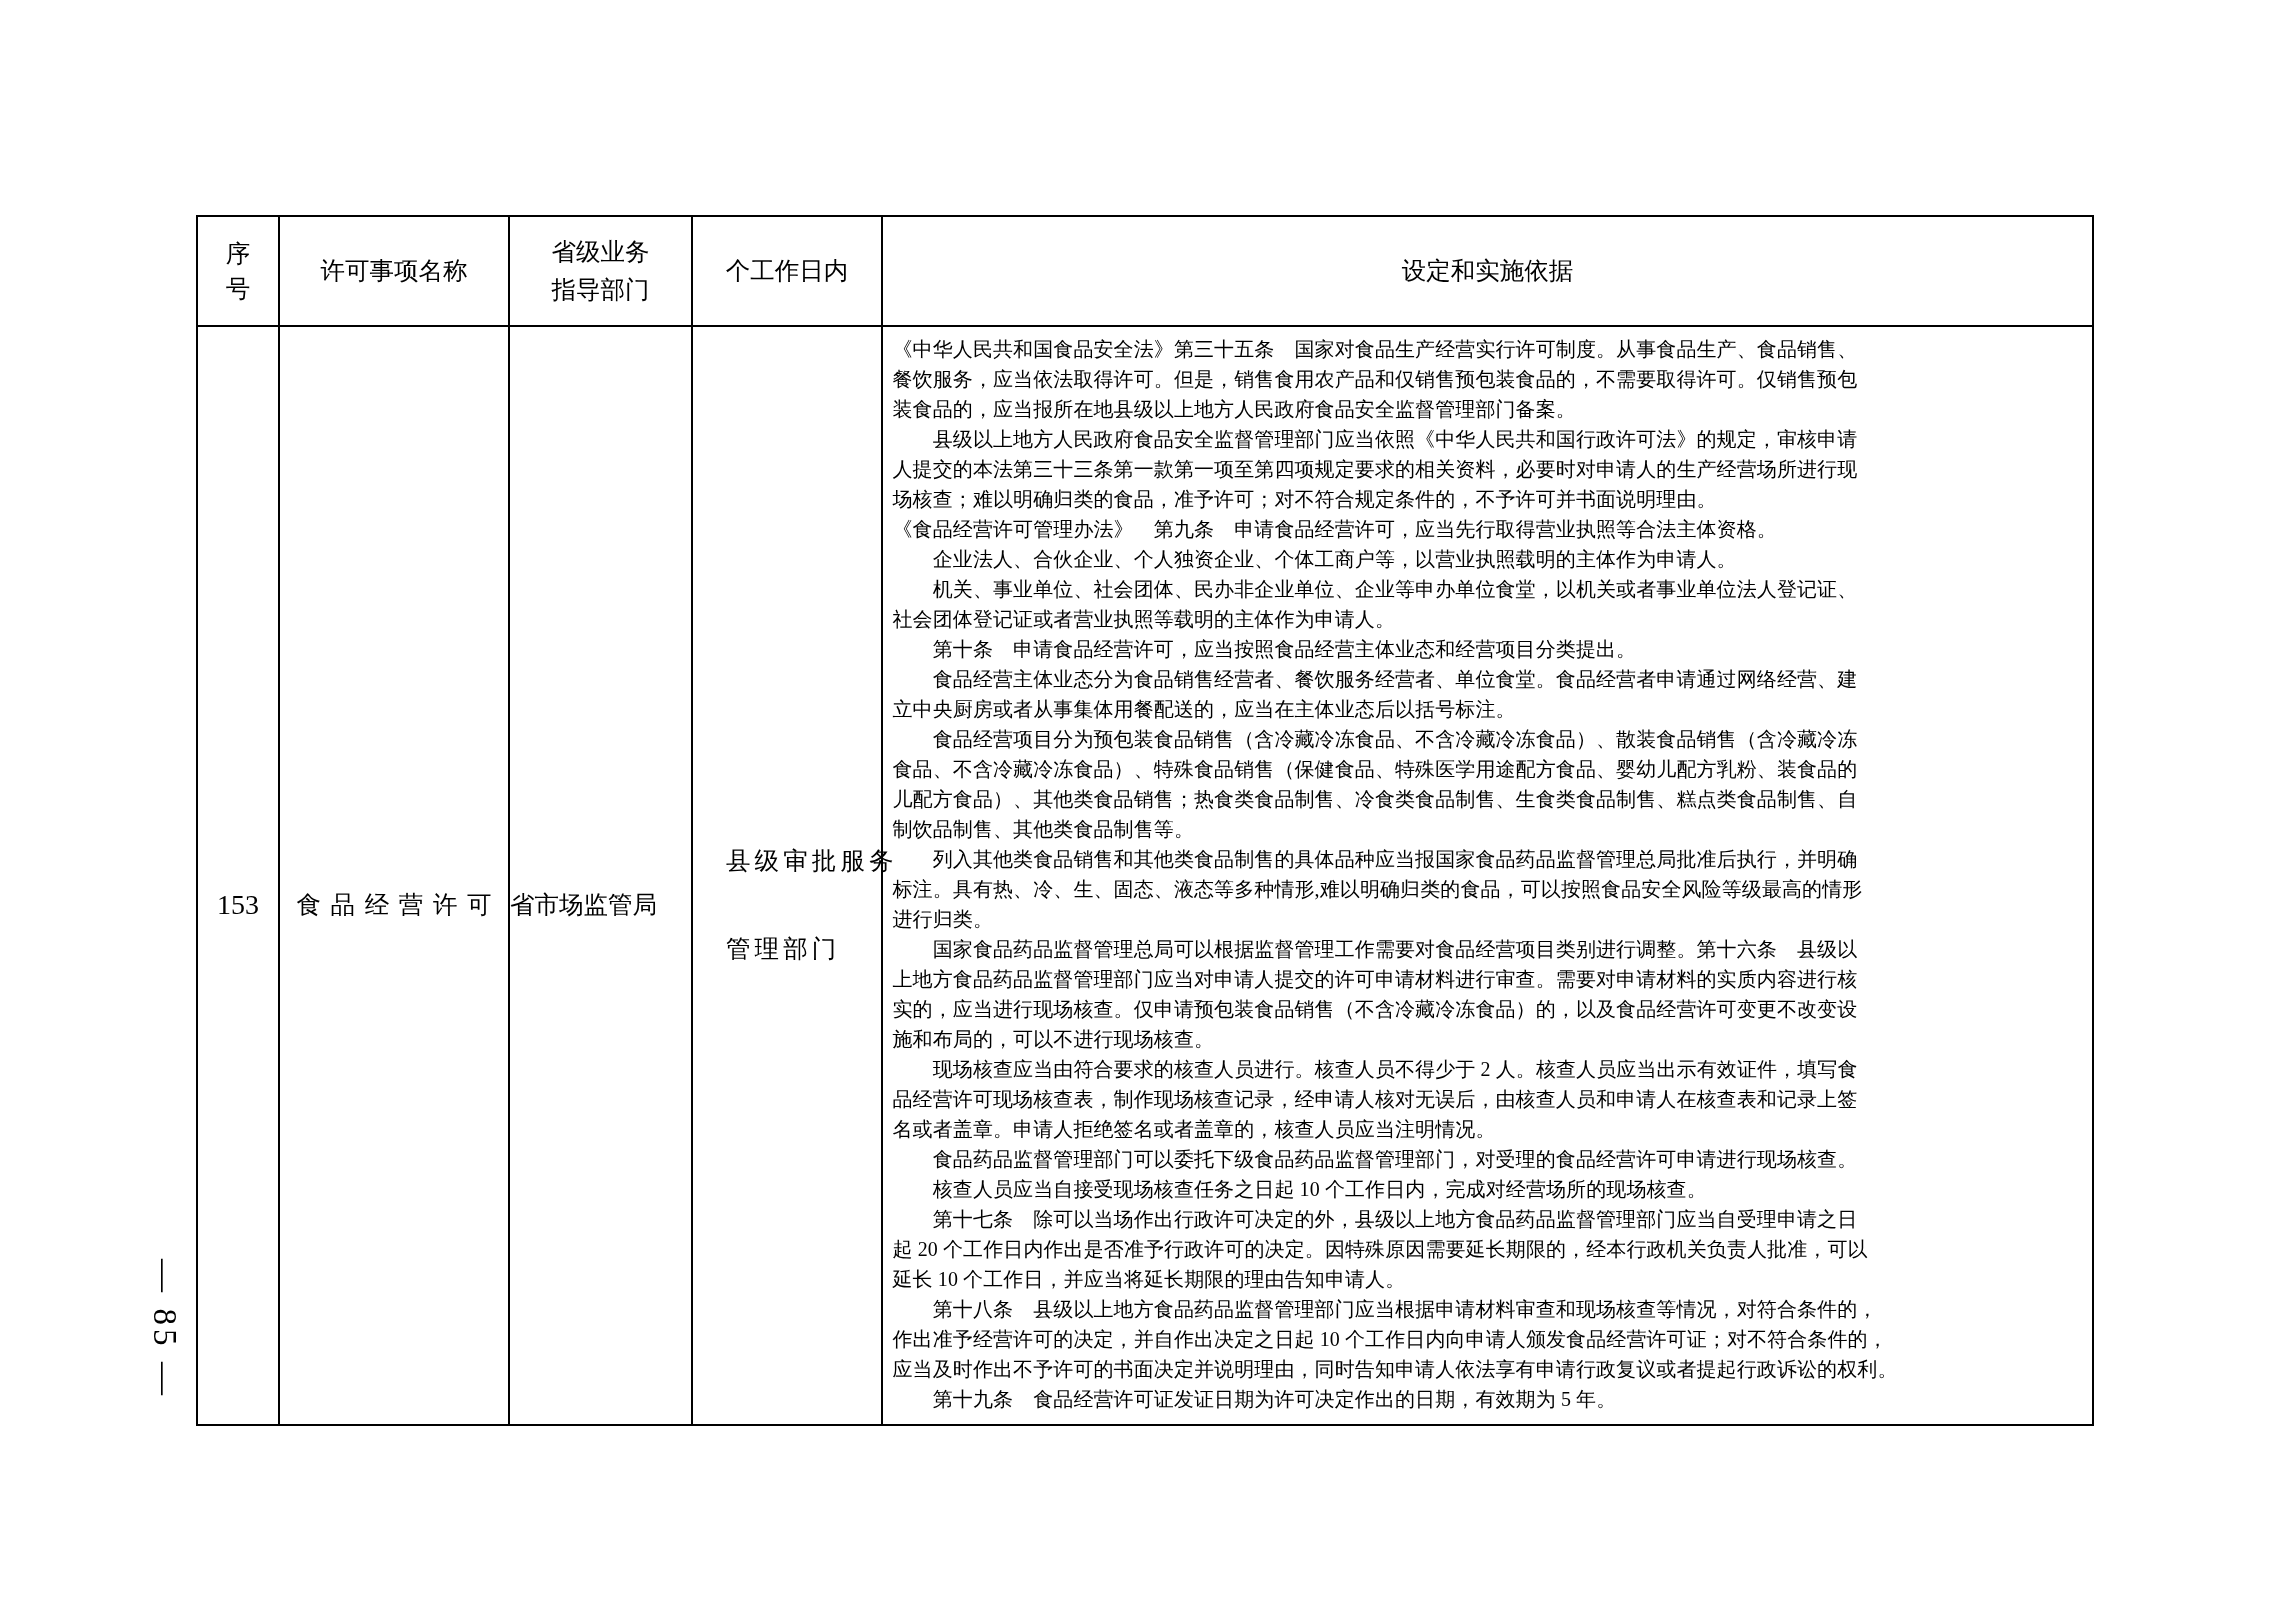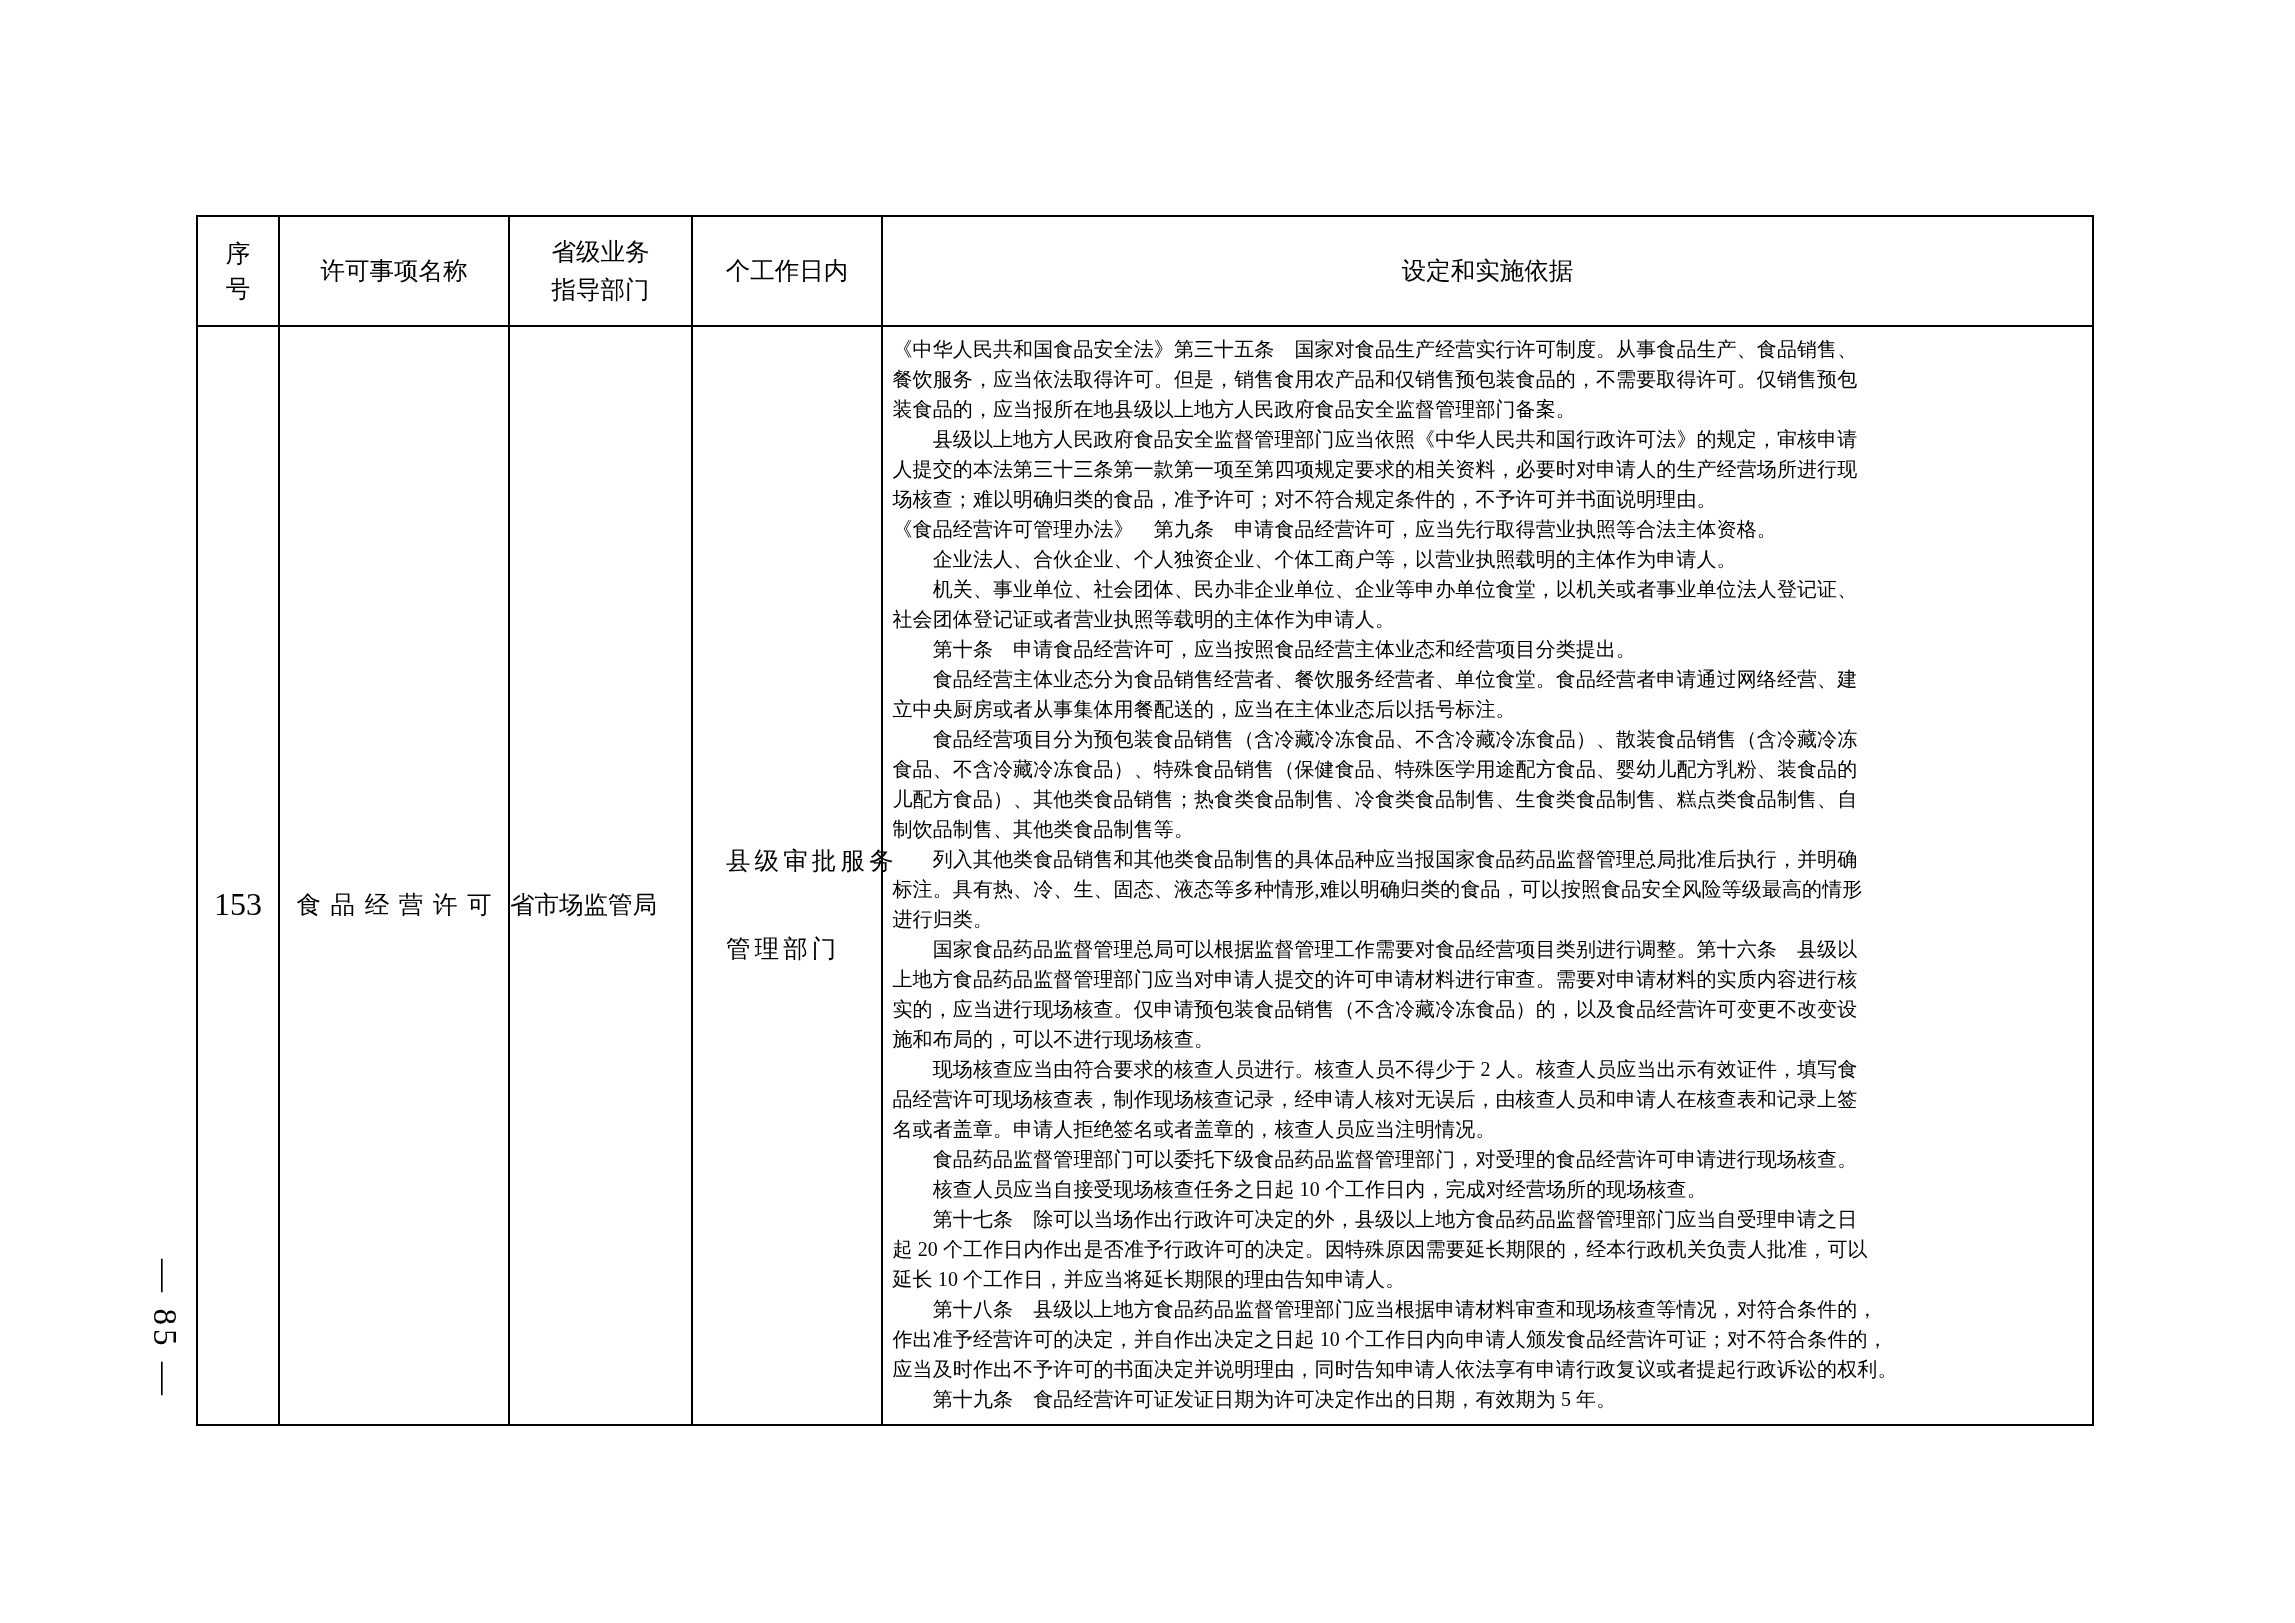--- a/index.html
+++ b/index.html
@@ -67,21 +67,21 @@
   .wrap-4char {
     width: 102px;
     margin: 16px auto;
     line-height: 38px;
     word-break: break-all;
   }
   tbody td { vertical-align: middle; font-size: 24.5px; }
   
   .shift { position: relative; top: 29px; }
 
-  .c-num { text-align: center; font-size: 32px; }
+  .c-num { text-align: center; font-size: 28px; }
   .c-name { text-align: center; font-family: Liberation Mono, monospace; }
   .c-name .spread {
     padding: 0 16.4px;
     text-align: justify;
     text-align-last: justify;
   }
   .c-prov { text-align: left; }
   .c-impl { text-align: left; }
   .c-impl .impl {
     width: 175px;

